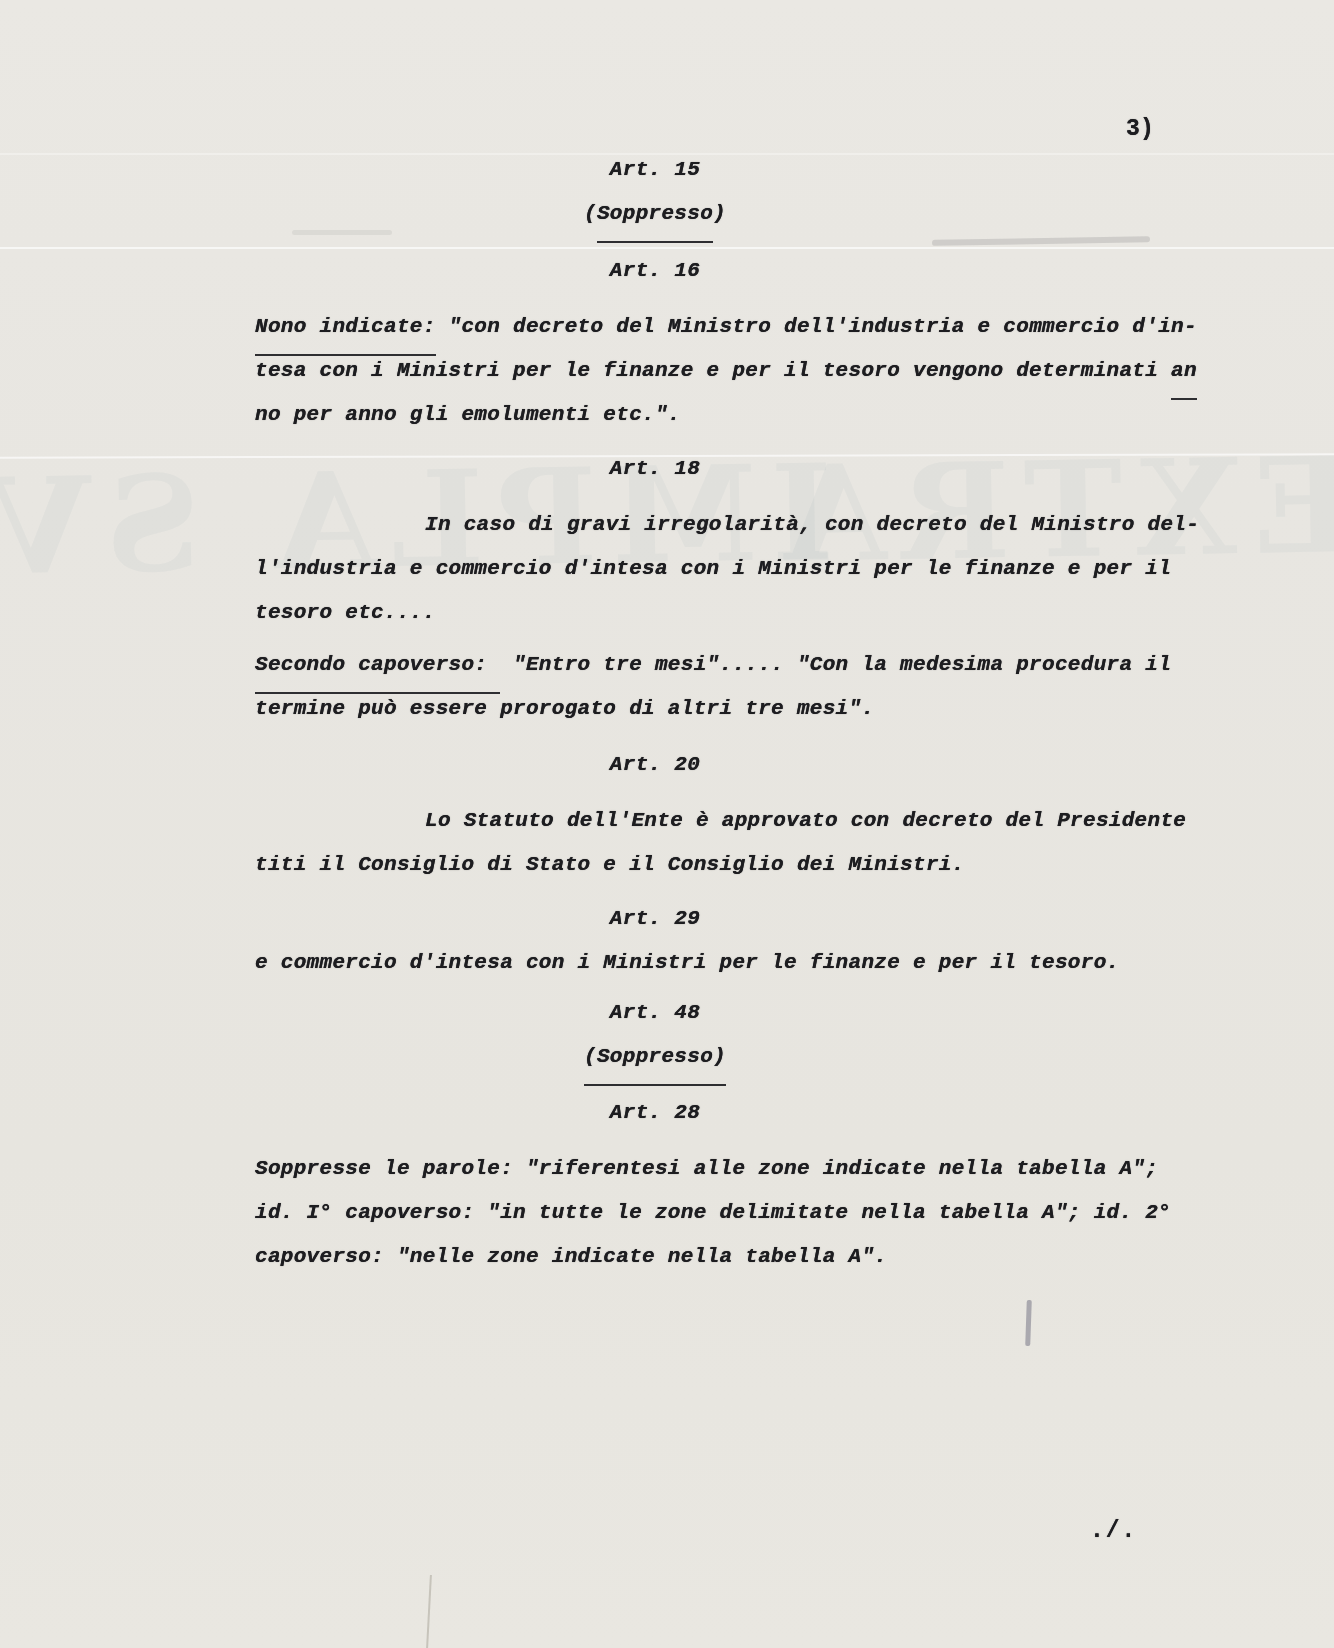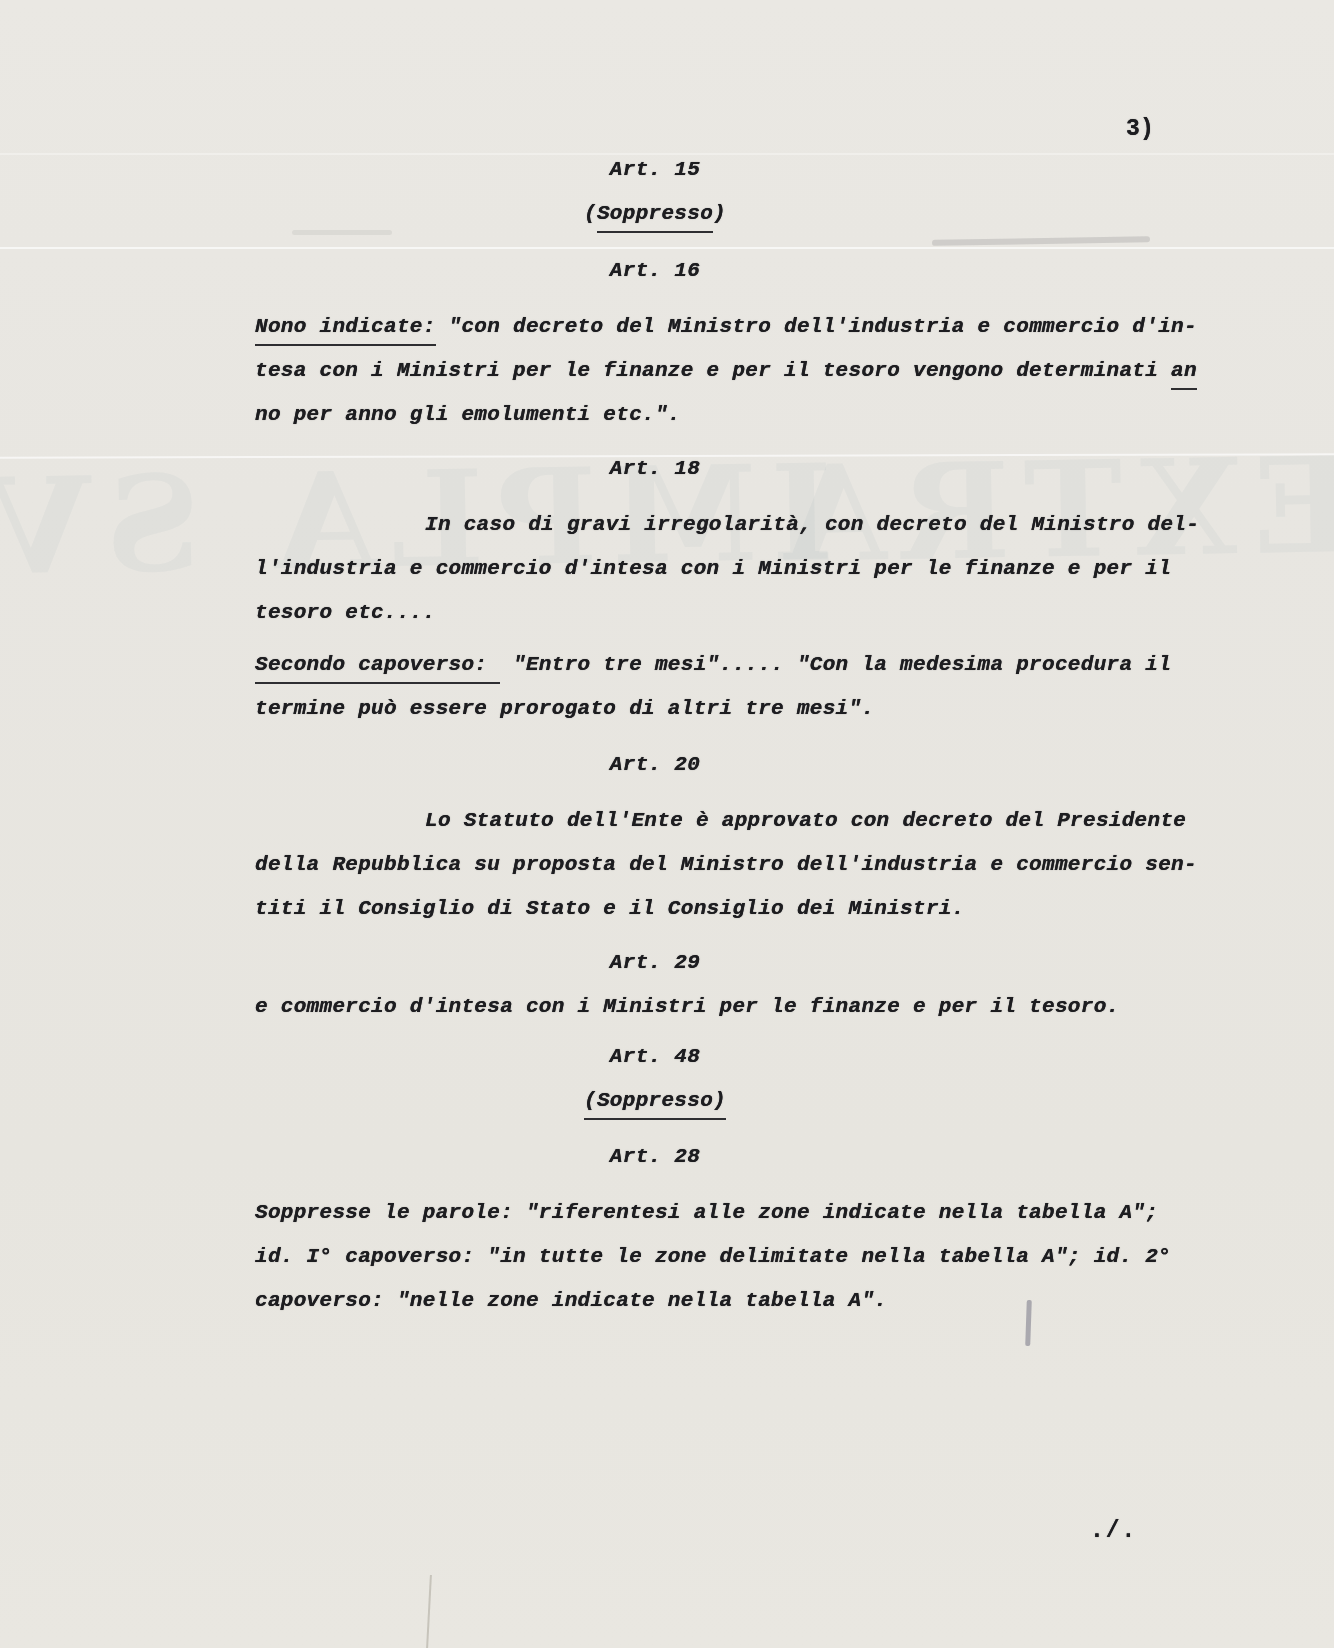--- a/index.html
+++ b/index.html
@@ -15,21 +15,21 @@
     font-size:21px;
   }
   .typewritten{
     text-shadow:0 0 0.6px rgba(25,25,30,0.9), 0 0 1.4px rgba(25,25,30,0.35);
     letter-spacing:0.3px;
   }
   .content{position:absolute;left:255px;top:148px;width:930px;}
   .line{white-space:pre;line-height:44px;height:44px;font-style:italic;}
   .heading{width:800px;text-align:center;}
   .indent{text-indent:170px;text-align:center;}
-  .u{border-bottom:2.5px solid rgba(25,25,30,0.9);padding-bottom:6px;}
+  .u{border-bottom:2.5px solid rgba(25,25,30,0.9);padding-bottom:16px;}
   .gap6{margin-top:6px}.gap8{margin-top:8px}.gap10{margin-top:10px}
   .gap12{margin-top:12px}.gap14{margin-top:13px}
   .page-number{position:absolute;left:1126px;top:116px;font-size:23px;}
   .footer-mark{position:absolute;left:1090px;top:1518px;font-size:23px;letter-spacing:2px;}
   
   .wm{
     position:absolute;
     transform:scaleX(-1) rotate(1deg);
     font-family:"DejaVu Serif", serif;
     font-weight:700;
@@ -92,21 +92,20 @@
 
     <div class="line heading gap10">Art. 18</div>
     <div class="line indent gap12">In caso di gravi irregolarità, con decreto del Ministro del-</div>
     <div class="line">l'industria e commercio d'intesa con i Ministri per le finanze e per il</div>
     <div class="line">tesoro etc....</div>
     <div class="line gap8"><span class="u">Secondo capoverso: </span><span> "Entro tre mesi"..... "Con la medesima procedura il</span></div>
     <div class="line">termine può essere prorogato di altri tre mesi".</div>
 
     <div class="line heading gap12">Art. 20</div>
     <div class="line indent gap12">Lo Statuto dell'Ente è approvato con decreto del Presidente</div>
-    <div class="line">della Repubblica su proposta del Ministro dell'industria e commercio sen-</div>
     <div class="line">titi il Consiglio di Stato e il Consiglio dei Ministri.</div>
 
     <div class="line heading gap10">Art. 29</div>
     <div class="line">e commercio d'intesa con i Ministri per le finanze e per il tesoro.</div>
 
     <div class="line heading gap6">Art. 48</div>
     <div class="line heading"><span class="u">(Soppresso)</span></div>
 
     <div class="line heading gap12">Art. 28</div>
     <div class="line gap12">Soppresse le parole: "riferentesi alle zone indicate nella tabella A";</div>

